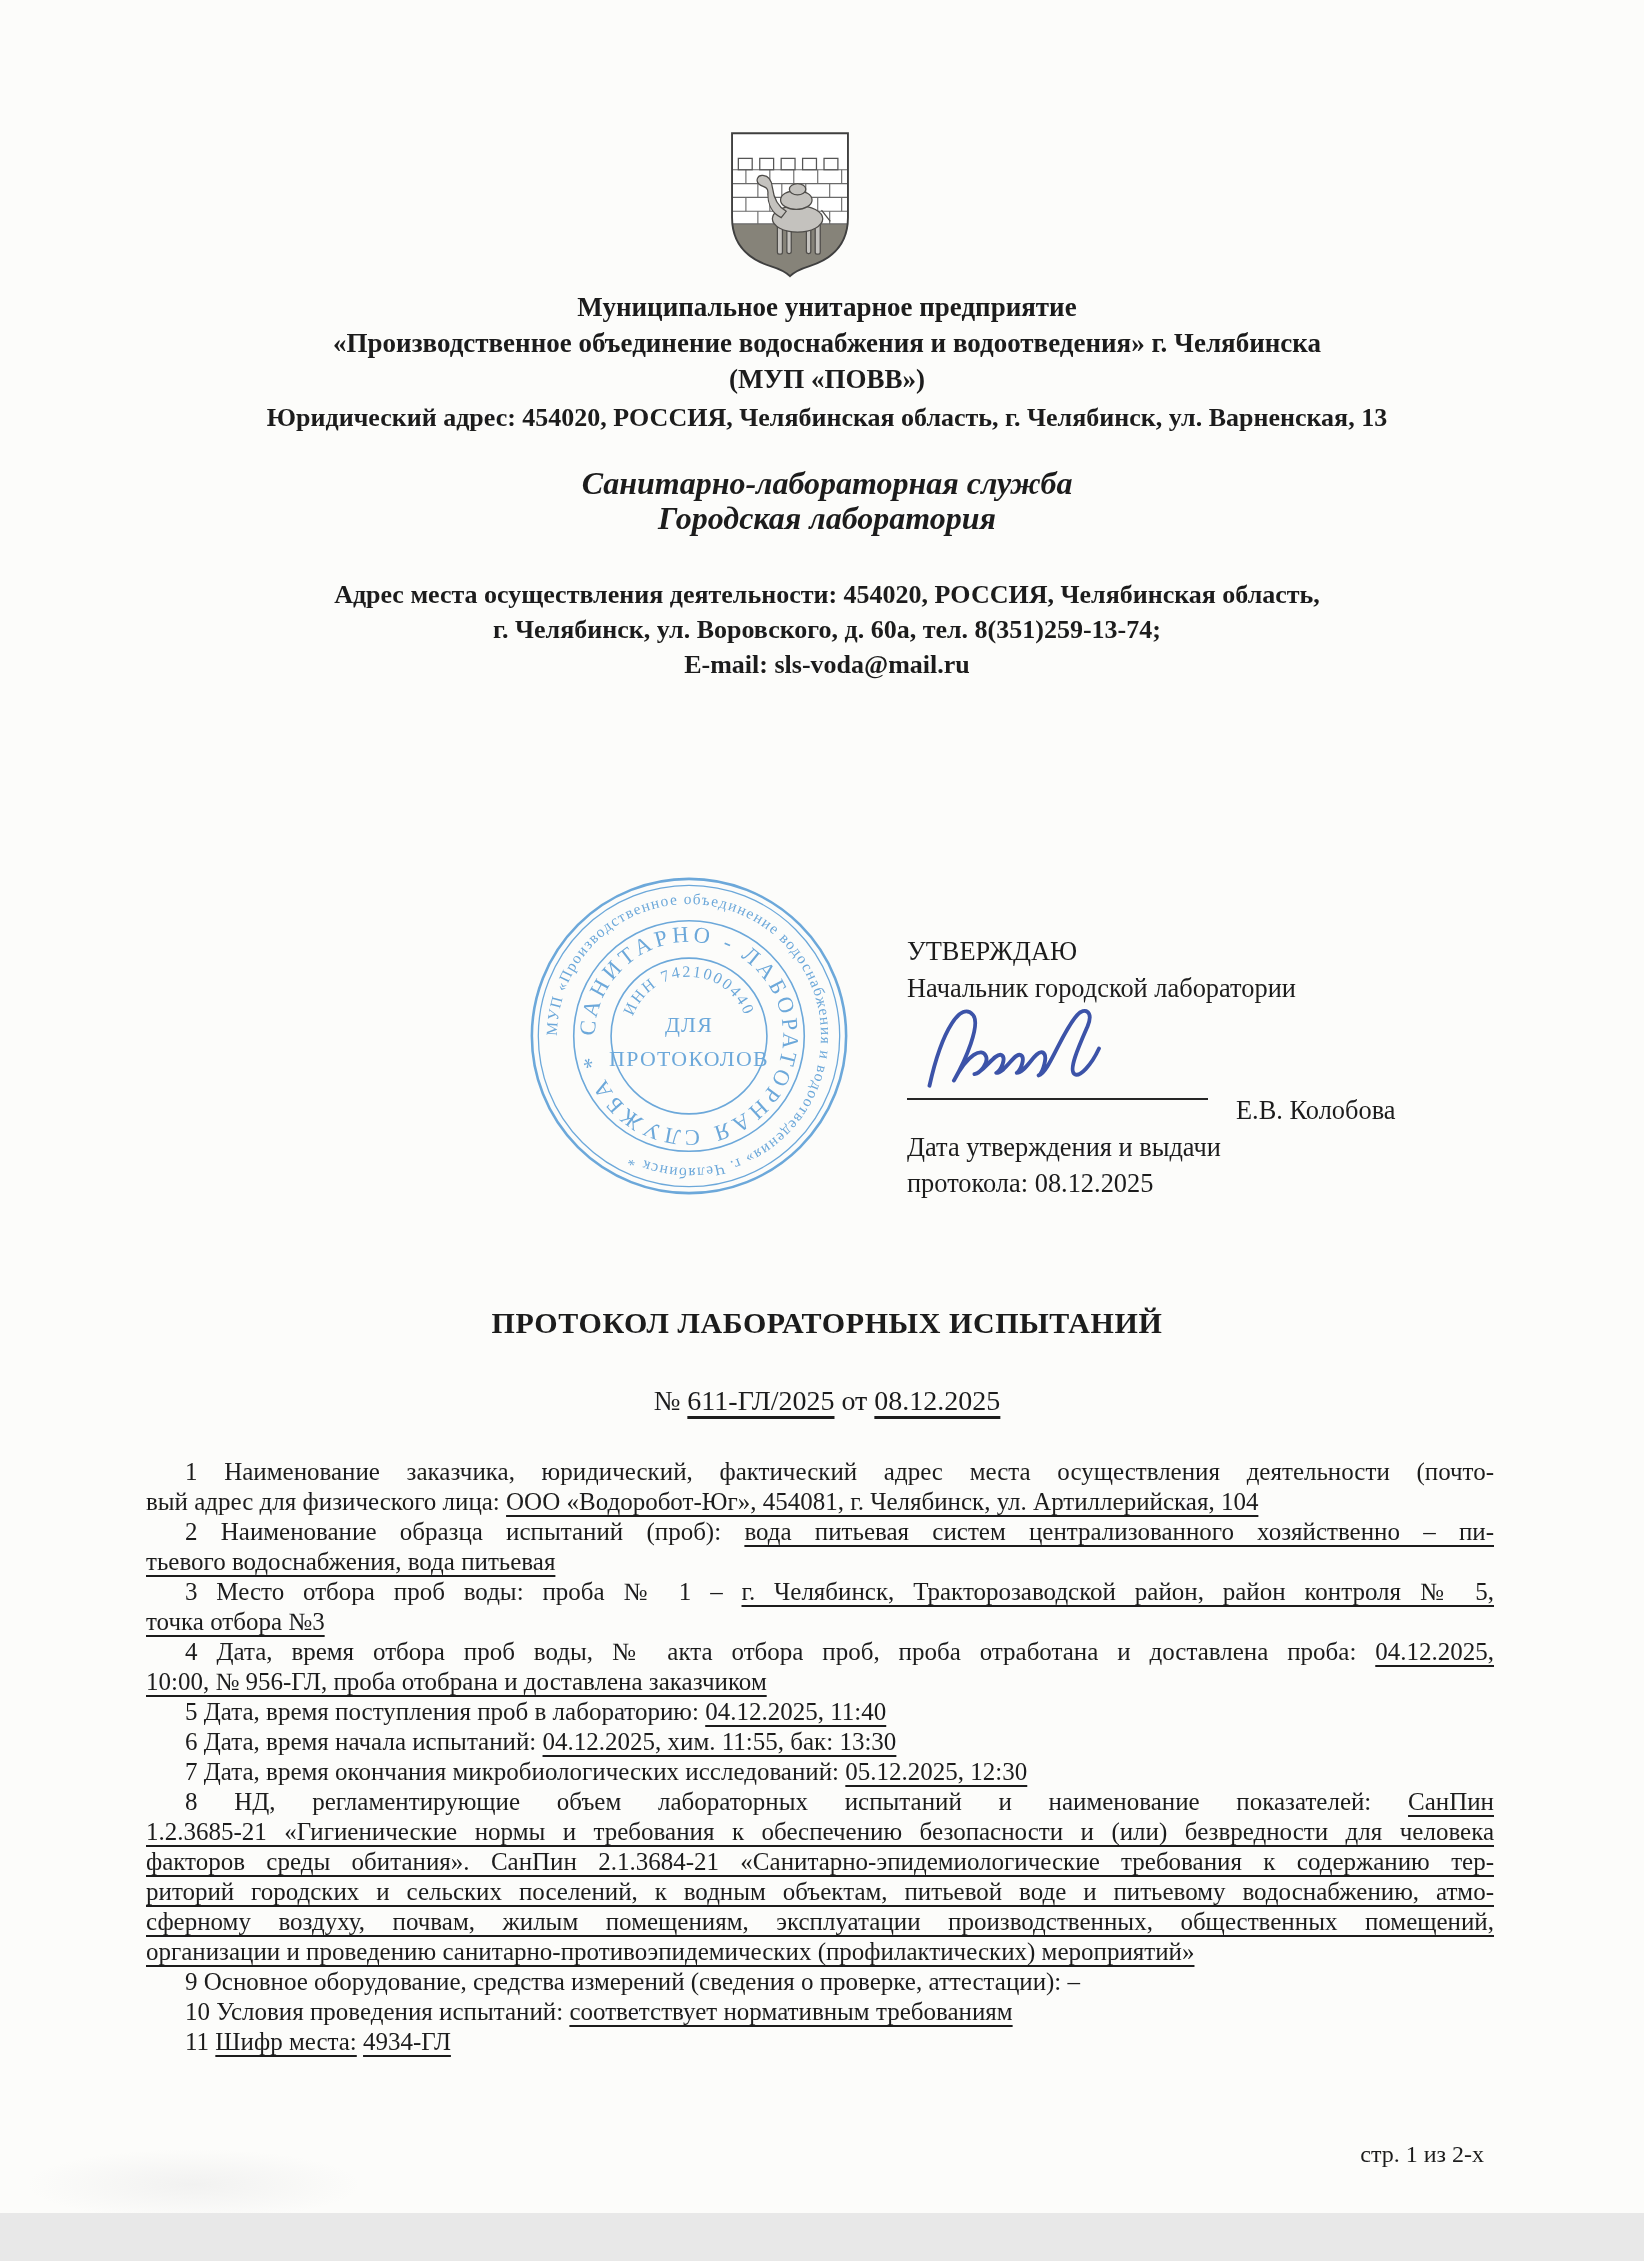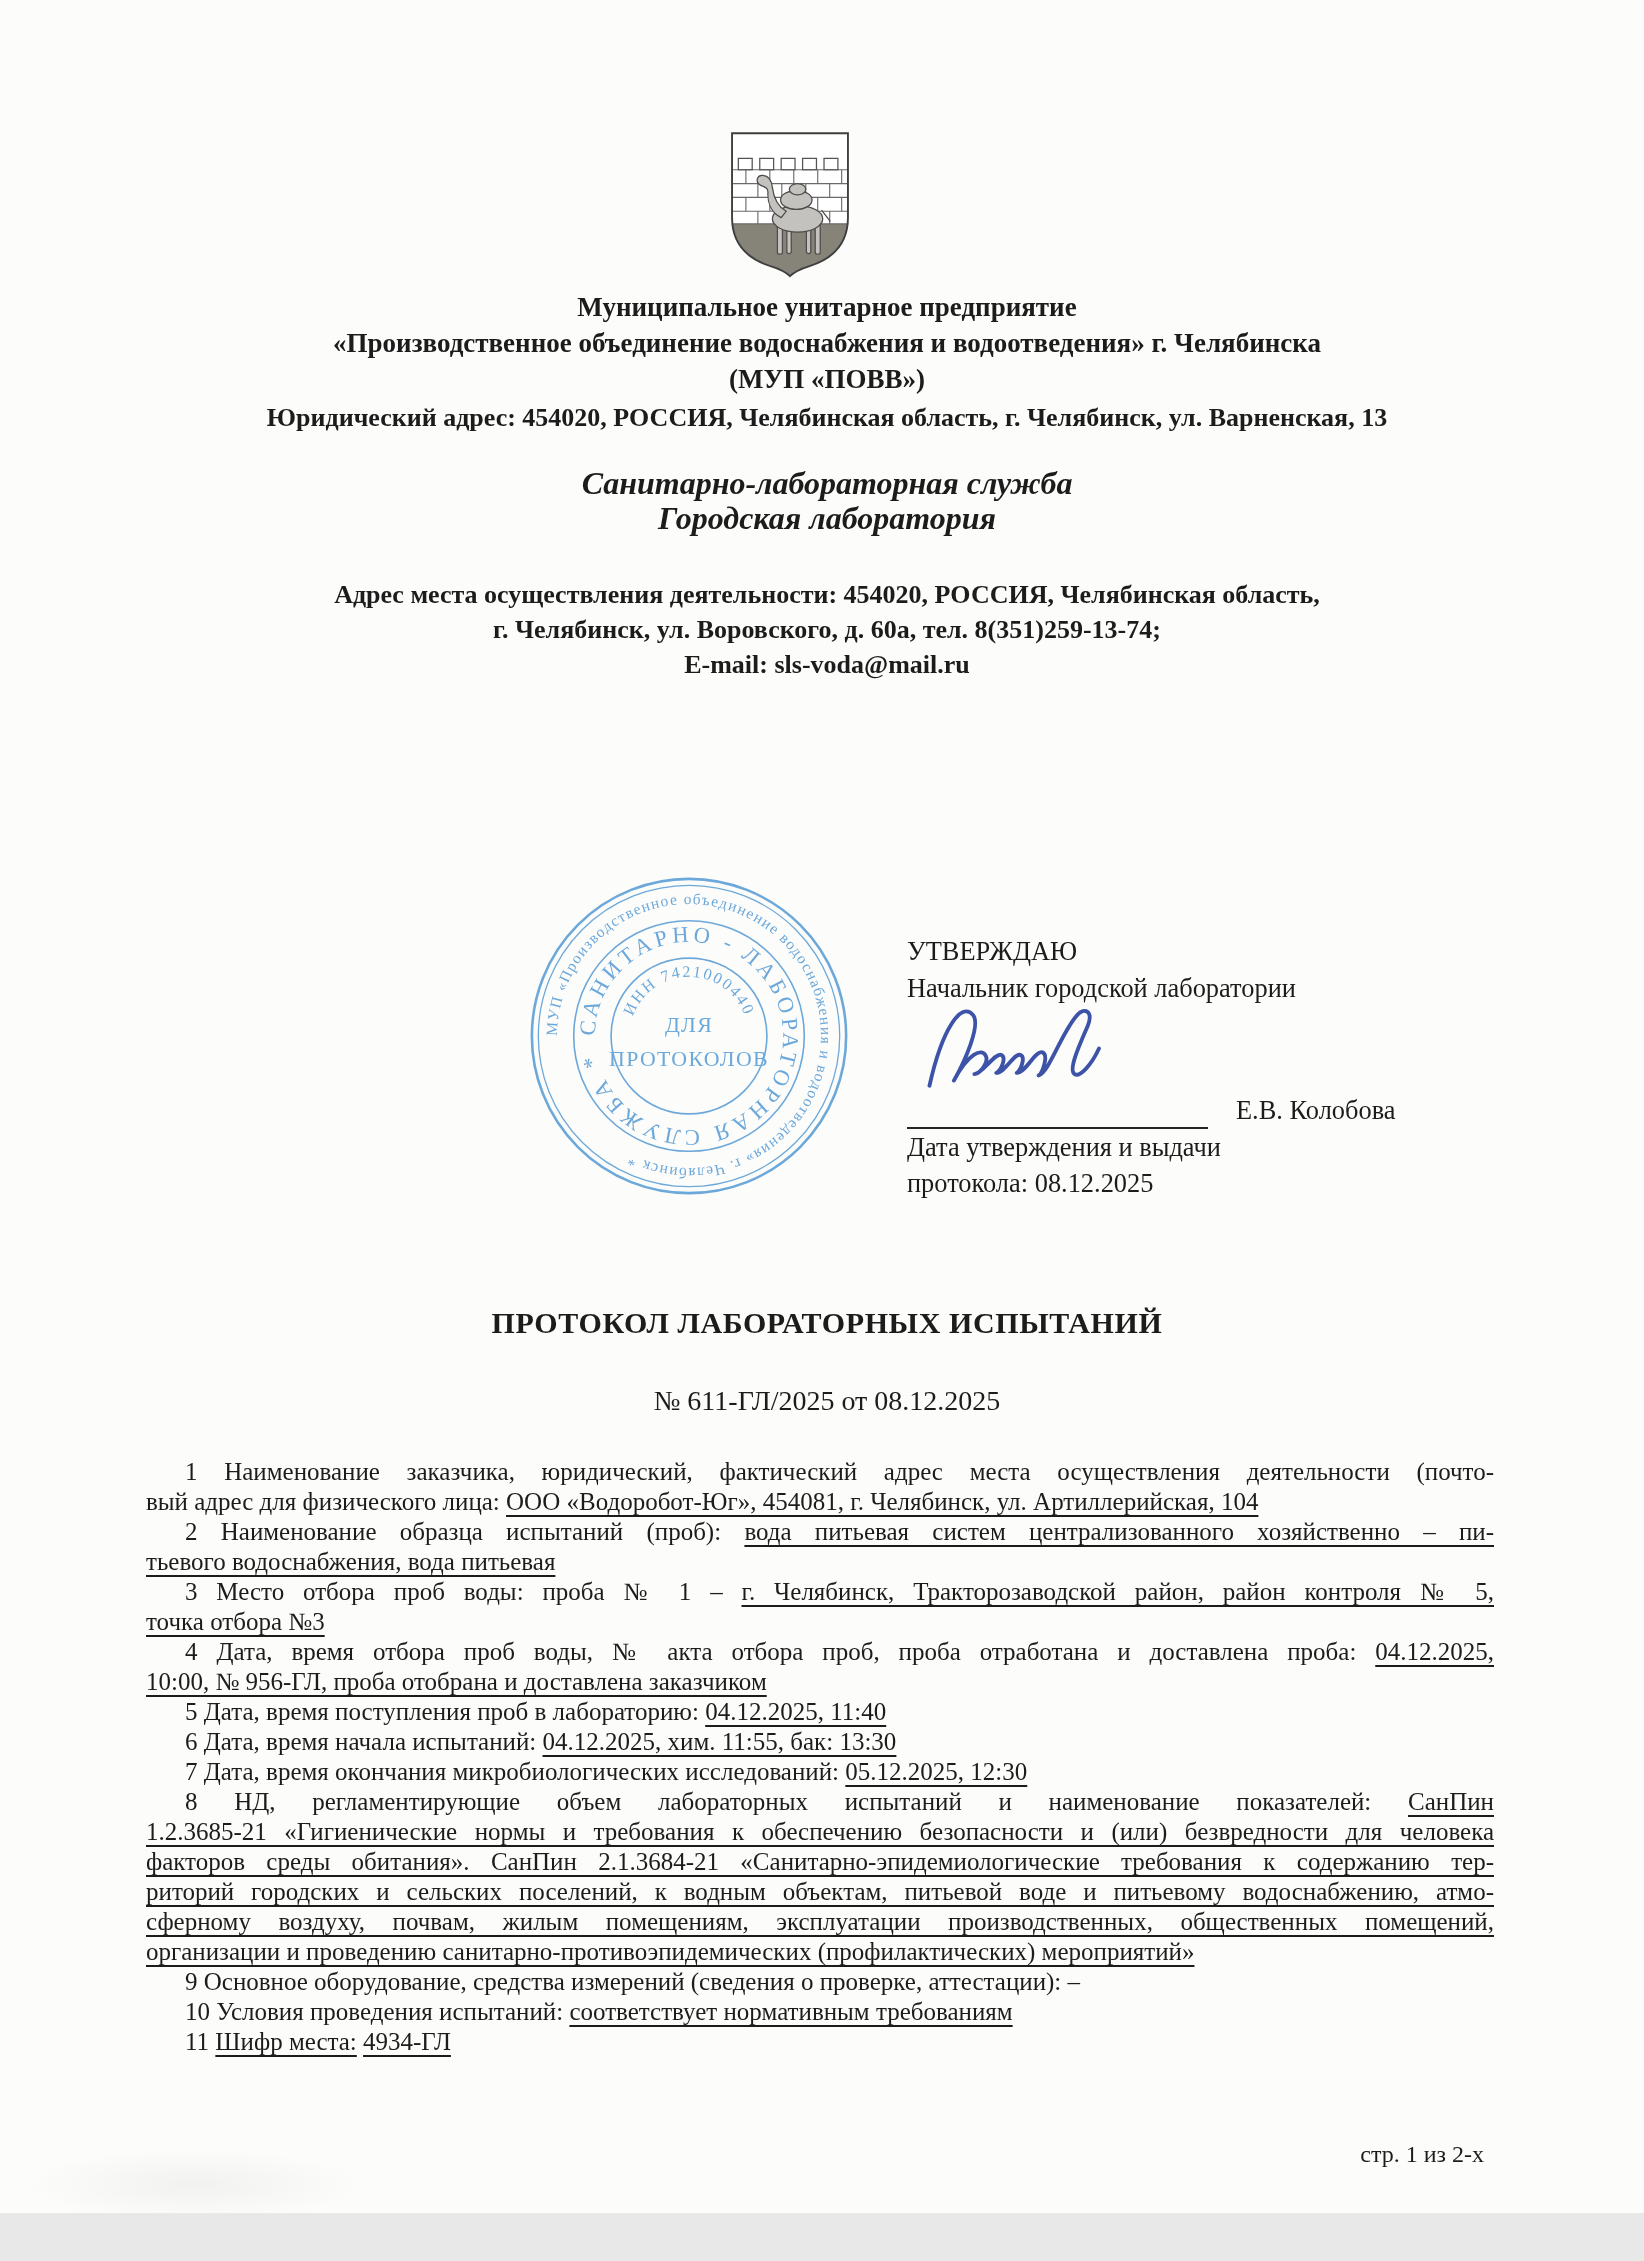--- a/index.html
+++ b/index.html
@@ -24,29 +24,29 @@
   .addr-line{font-size:26px;font-weight:bold;line-height:35px;}
   .accr-block{margin-top:39px;}
   .accr-line{font-size:26px;font-weight:normal;line-height:35px;}
   
   .stamp{position:absolute;left:528px;top:875px;width:322px;height:322px;opacity:.82;}
   .stamp text{font-family:"Liberation Serif","DejaVu Serif",serif;}
   
   .approval{position:absolute;left:907px;top:933px;width:683px;font-size:26.4px;line-height:37px;}
   .sig-area{position:relative;height:85px;}
   .signature-svg{position:absolute;left:-3.9px;top:-24.5px;width:374px;height:122px;}
-  .sig-row{display:flex;align-items:flex-end;}
+  .sig-row{display:flex;align-items:flex-start;}
   .sig-line{display:inline-block;width:301px;height:6.4px;border-bottom:2.6px solid #262626;}
   .sig-name{margin-left:28px;}
   .date-line{line-height:36px;}
   
   .doc-title{position:absolute;left:153px;top:1306px;width:1348px;text-align:center;
              font-size:30px;font-weight:bold;letter-spacing:0.6px;}
   .doc-number{position:absolute;left:153px;top:1385px;width:1348px;text-align:center;font-size:28px;}
-  .doc-number .u{text-decoration-thickness:2.6px;text-underline-offset:5.8px;}
+  .doc-number .u{text-decoration:underline;text-decoration-thickness:2.6px;text-underline-offset:5.8px;}
   
   .body-text{position:absolute;left:146px;top:1457px;width:1348px;font-size:25px;}
   .bline{height:30px;line-height:30px;white-space:normal;}
   .bline.indent{text-indent:39px;}
   .bline.just{text-align:justify;text-align-last:justify;}
   .bline .u{text-decoration:underline;text-decoration-thickness:1.9px;text-underline-offset:5.2px;}
   
   .footer{position:absolute;top:2141px;right:160px;font-size:24px;}
   
   .artifact-band{position:absolute;left:32px;top:2215px;width:1256px;height:19.3px;

